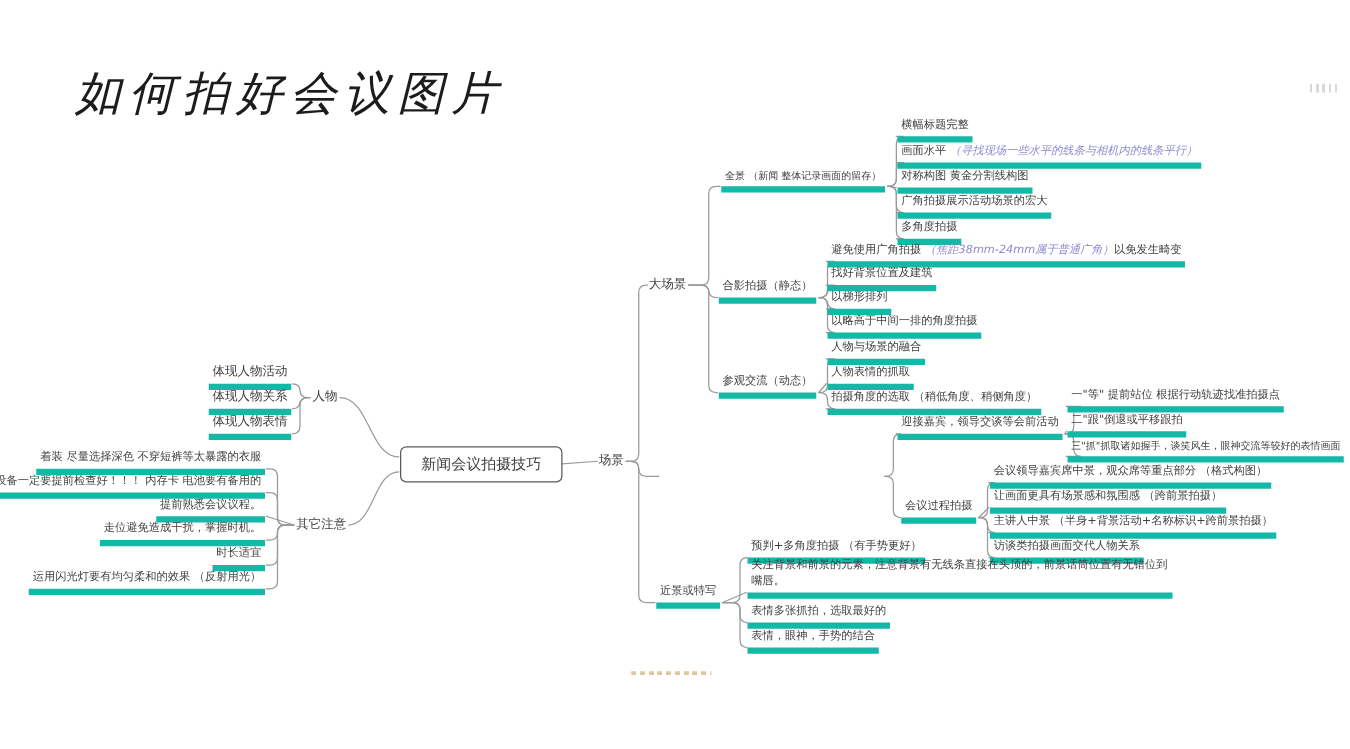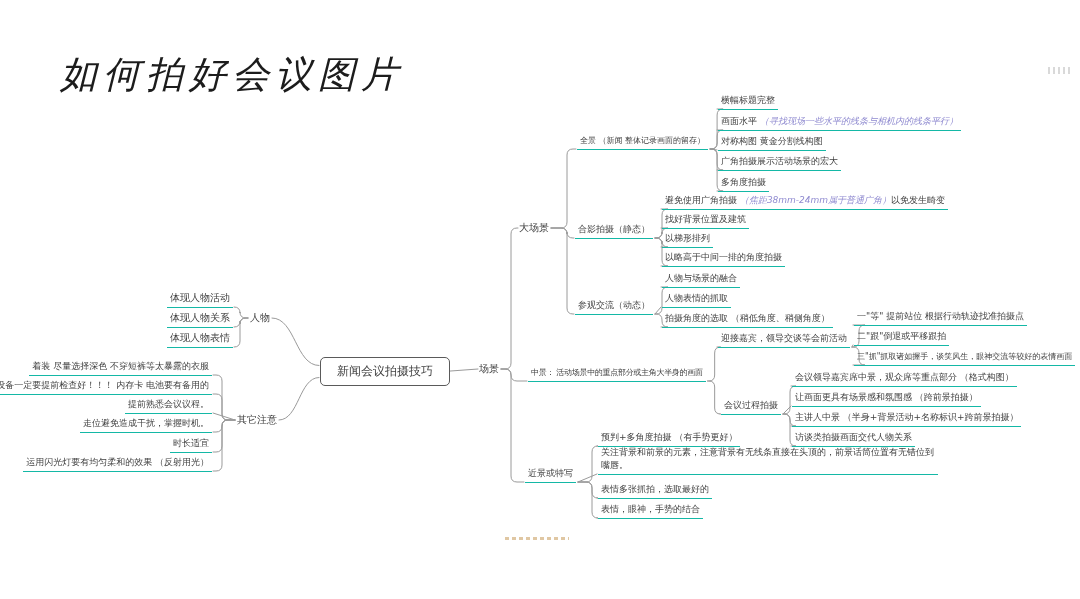--- a/index.html
+++ b/index.html
@@ -1,20 +1,20 @@
 <!DOCTYPE html>
 <html><head>
 <meta charset="utf-8">
 <style>
   html,body{margin:0;padding:0;background:#ffffff;}
   body{width:1080px;height:599px;overflow:hidden;font-family:"DejaVu Sans",sans-serif;}
   #cv{position:relative;width:1080px;height:599px;background:#fff;}
   #links{position:absolute;left:0;top:0;pointer-events:none;}
   .node{position:absolute;white-space:nowrap;font-size:9px;line-height:13px;color:#3f3f3f;}
-  .u{border-bottom:1px solid #14b8a6;padding:0 3px 2px 3px;}
+  .u{border-bottom:5px solid #14b8a6;padding:0 3px 2px 3px;}
   .lbl{font-size:10px;line-height:14px;}
   .big{font-size:10px;line-height:14px;}
   .s8{font-size:8px;}
   .wrap{white-space:normal;width:334px;line-height:13px;}
   .purple{color:#8f8ad0;font-style:italic;}
   .central{position:absolute;left:320px;top:357px;border:1.3px solid #5a5a5a;border-radius:5px;
            padding:5px 16px;font-size:12px;color:#3f3f3f;background:#fff;}
   .title{position:absolute;left:60px;top:50px;font-size:37px;letter-spacing:6px;color:#1c1c1c;
          font-family:Liberation Serif, serif;font-style:italic;font-weight:500;}
   .wm-bottom{position:absolute;left:505px;top:537px;width:64px;height:3px;opacity:.8;
@@ -103,21 +103,20 @@
   <div class="node u" id="nh1" style="left:662px;top:194px"><span>避免使用广角拍摄 </span><span class="purple">（焦距38mm-24mm属于普通广角）</span><span>以免发生畸变</span></div>
   <div class="node u" id="nh2" style="left:662px;top:213px">找好背景位置及建筑</div>
   <div class="node u" id="nh3" style="left:662px;top:232px">以梯形排列</div>
   <div class="node u" id="nh4" style="left:662px;top:251px">以略高于中间一排的角度拍摄</div>
 
   <div class="node u" id="ncg" style="left:575px;top:299px">参观交流（动态）</div>
   <div class="node u" id="ncg1" style="left:662px;top:272px">人物与场景的融合</div>
   <div class="node u" id="ncg2" style="left:662px;top:292px">人物表情的抓取</div>
   <div class="node u" id="ncg3" style="left:662px;top:312px">拍摄角度的选取 （稍低角度、稍侧角度）</div>
 
-  <div class="node u s8" id="nz" style="left:528px;top:366px;letter-spacing:-0.3px">中景： 活动场景中的重点部分或主角大半身的画面</div>
   <div class="node u" id="ny" style="left:718px;top:332px">迎接嘉宾，领导交谈等会前活动</div>
   <div class="node u" id="ny1" style="left:854px;top:310px">一"等" 提前站位 根据行动轨迹找准拍摄点</div>
   <div class="node u" id="ny2" style="left:854px;top:330px">二"跟"倒退或平移跟拍</div>
   <div class="node u s8" id="ny3" style="left:854px;top:350px">三"抓"抓取诸如握手，谈笑风生，眼神交流等较好的表情画面</div>
 
   <div class="node u" id="nhy" style="left:721px;top:399px">会议过程拍摄</div>
   <div class="node u" id="nhy2" style="left:792px;top:391px">让画面更具有场景感和氛围感 （跨前景拍摄）</div>
   <div class="node u" id="nhy1" style="left:792px;top:371px">会议领导嘉宾席中景，观众席等重点部分 （格式构图）</div>
   <div class="node u" id="nhy3" style="left:792px;top:411px">主讲人中景 （半身+背景活动+名称标识+跨前景拍摄）</div>
   <div class="node u" id="nhy4" style="left:792px;top:431px">访谈类拍摄画面交代人物关系</div>

